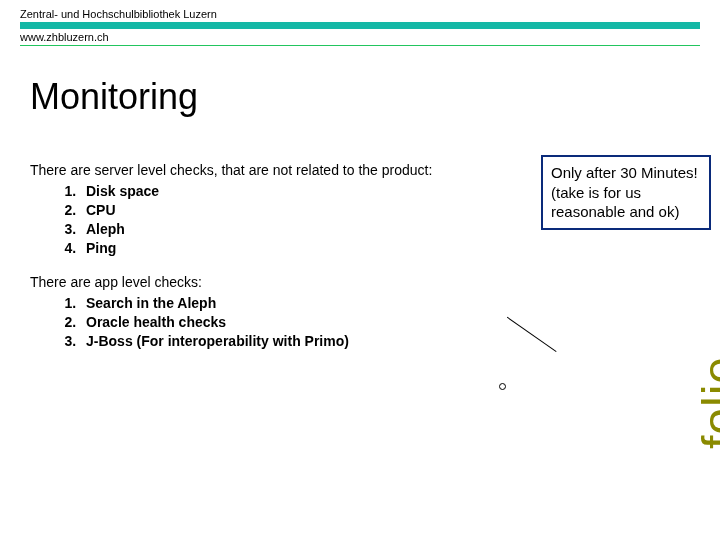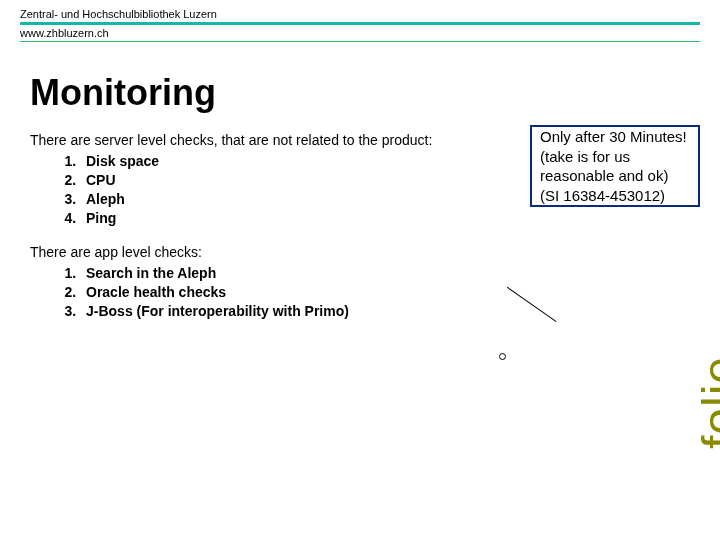--- a/index.html
+++ b/index.html
@@ -11,36 +11,36 @@
     font-family: Arial, Helvetica, sans-serif;
     color: #000;
     overflow: hidden;
     position: relative;
   }
   .header {
     padding: 8px 20px 0 20px;
   }
   .inst {
     font-size: 11px;
-    border-bottom: 3px solid #14b8a6;
+    border-bottom: 7px solid #14b8a6;
     padding-bottom: 2px;
     margin-bottom: 2px;
   }
   .subhead {
     display: flex;
     font-size: 11px;
     border-bottom: 1px solid #22c55e;
     padding-bottom: 2px;
   }
   .subhead .left { flex: 0 0 360px; }
   .subhead .right { flex: 1; }
   .title {
     font-size: 36px;
-    font-weight: bold;
-    margin: 30px 0 17px 30px;
+    font-weight: normal;
+    margin: 30px 0 43px 30px;
   }
   .body {
     position: relative;
     padding: 0 30px;
     font-size: 14px;
     line-height: 1.35;
   }
   .intro1, .intro2, .para {
     max-width: 560px;
     margin-bottom: 16px;
@@ -49,24 +49,24 @@
     margin: 2px 0 14px 0;
     padding-left: 50px;
     font-weight: bold;
   }
   ol li {
     padding-left: 6px;
   }
   .callout {
     position: absolute;
     top: -6px;
-    right: 20px;
+    right: 9px;
     width: 150px;
     border: 2px solid #0a2a7a;
-    padding: 0 8px;
+    padding: 6px 8px;
     font-size: 15px;
     line-height: 1.3;
     background: #fff;
   }
   .connector {
     position: absolute;
     top: 190px;
     right: 164px;
     width: 60px;
     height: 1px;
@@ -104,21 +104,20 @@
   </div>
 </div>
 
 <h1 class="title">Monitoring</h1>
 
 <div class="body">
 
   <div class="callout">
     <div>Only after 30 Minutes!</div>
     <div>(take is for us reasonable and ok)</div>
-    <div>(SI 16384-453012)</div>
   </div>
   <div class="connector"></div>
   <div class="conn-end"></div>
 
   <div class="intro1">
     <span>There are server level checks, that are not related to the product:</span>
     <ol>
       <li>Disk space</li>
       <li>CPU</li>
       <li>Aleph</li>

